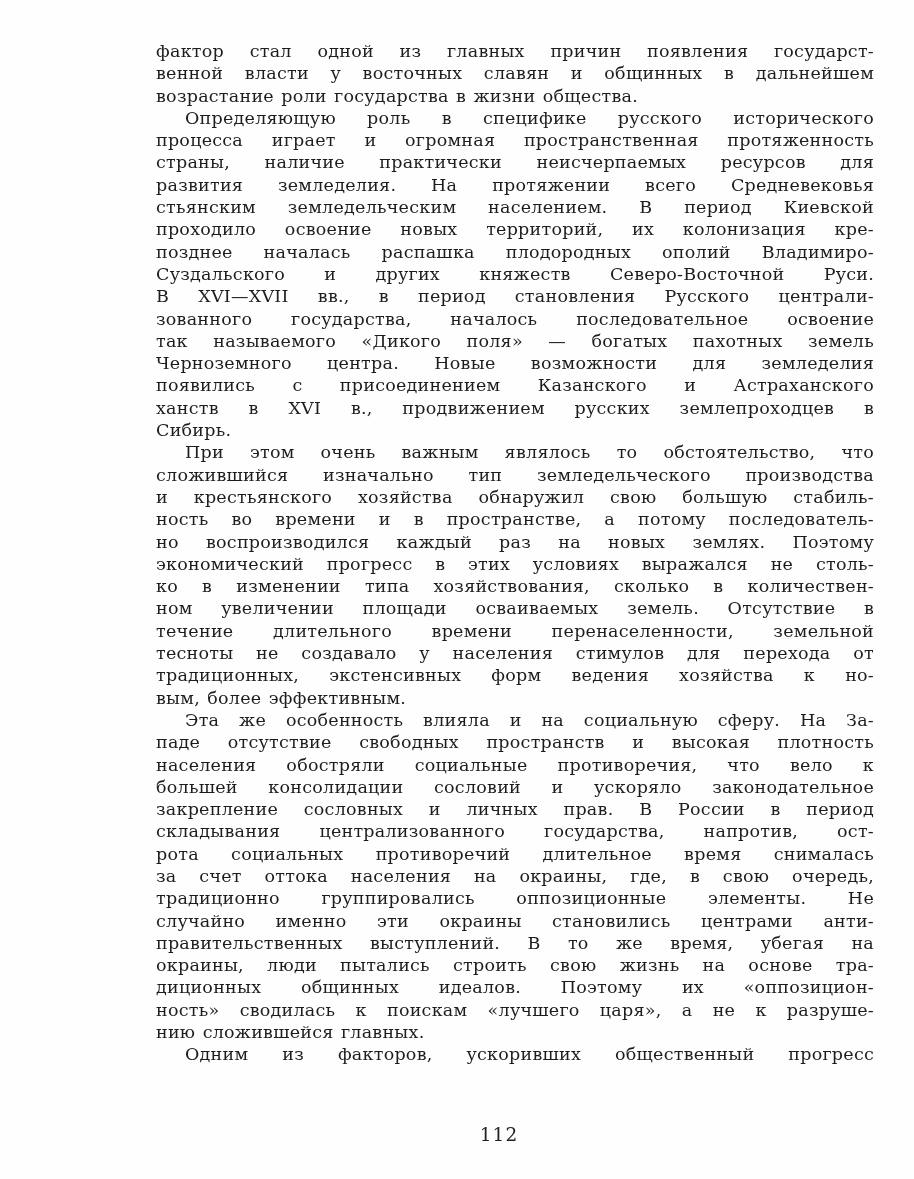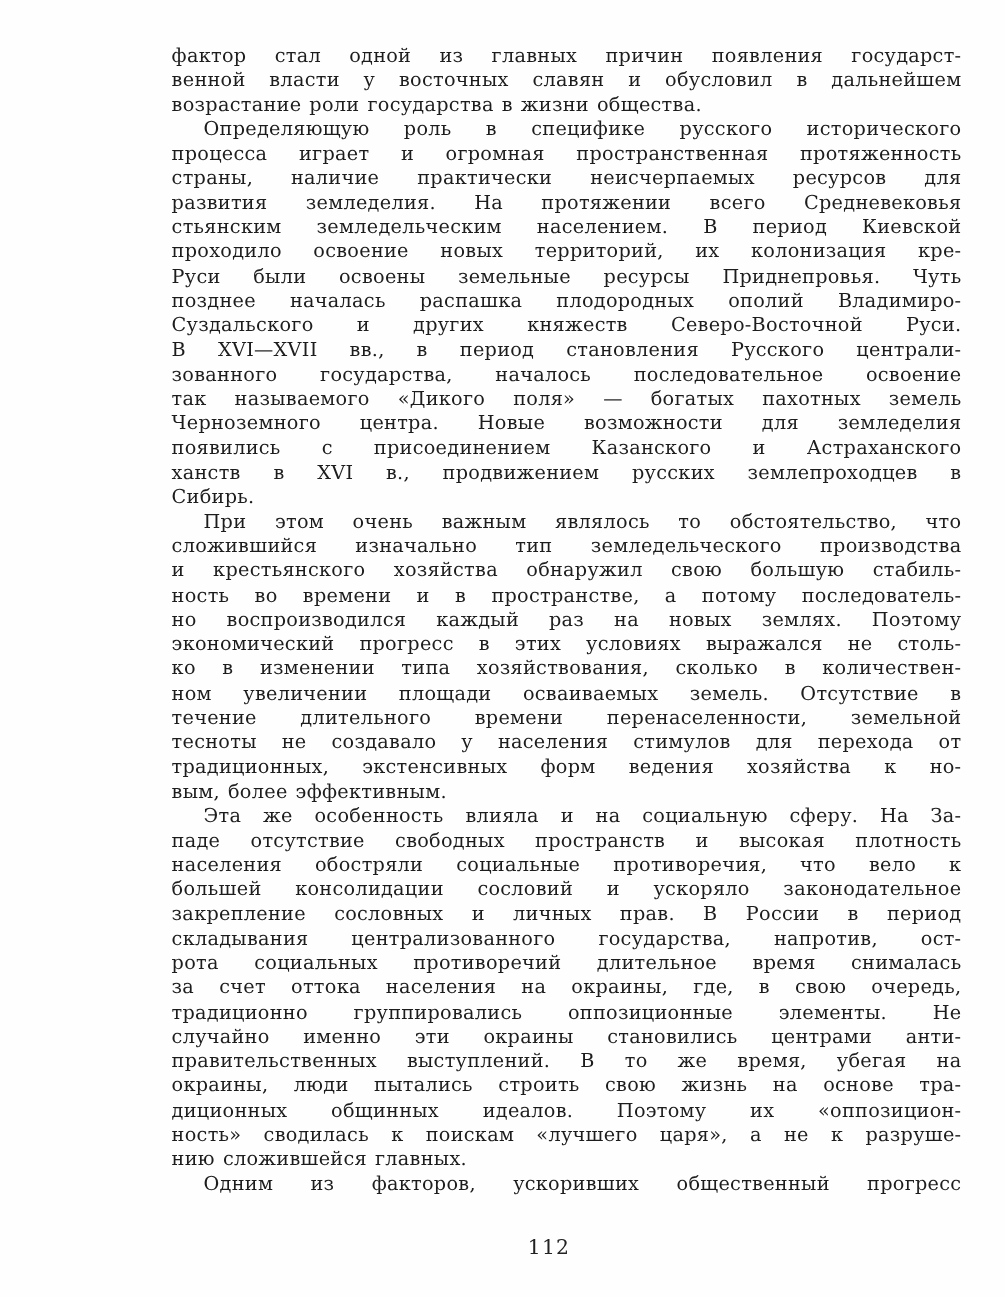--- a/index.html
+++ b/index.html
@@ -55,30 +55,29 @@
     letter-spacing: 1px;
     color: #222222;
   }
 </style>
 </head>
 <body>
 
 <div class="scan-page">
   <div class="text-block" id="text-block">
       <div class="text-line">фактор стал одной из главных причин появления государст-</div>
-      <div class="text-line">венной власти у восточных славян и обусловил в дальнейшем</div>
+      <div class="text-line">венной власти у восточных славян и общинных в дальнейшем</div>
       <div class="text-line para-end">возрастание роли государства в жизни общества.</div>
       <div class="paragraph"></div>
       <div class="text-line indent-first">Определяющую роль в специфике русского исторического</div>
       <div class="text-line">процесса играет и огромная пространственная протяженность</div>
       <div class="text-line">страны, наличие практически неисчерпаемых ресурсов для</div>
       <div class="text-line">развития земледелия. На протяжении всего Средневековья</div>
       <div class="text-line">стьянским земледельческим населением. В период Киевской</div>
       <div class="text-line">проходило освоение новых территорий, их колонизация кре-</div>
-      <div class="text-line">Руси были освоены земельные ресурсы Приднепровья. Чуть</div>
       <div class="text-line">позднее началась распашка плодородных ополий Владимиро-</div>
       <div class="text-line">Суздальского и других княжеств Северо-Восточной Руси.</div>
       <div class="text-line">В XVI—XVII вв., в период становления Русского централи-</div>
       <div class="text-line">зованного государства, началось последовательное освоение</div>
       <div class="text-line">так называемого «Дикого поля» — богатых пахотных земель</div>
       <div class="text-line">Черноземного центра. Новые возможности для земледелия</div>
       <div class="text-line">появились с присоединением Казанского и Астраханского</div>
       <div class="text-line">ханств в XVI в., продвижением русских землепроходцев в</div>
       <div class="text-line para-end">Сибирь.</div>
       <div class="paragraph"></div>

